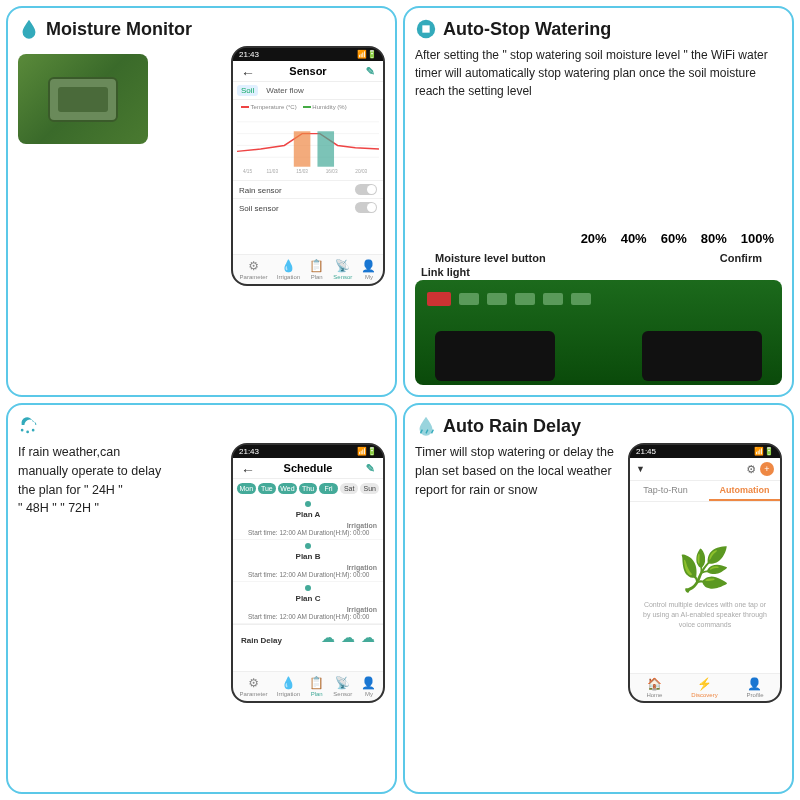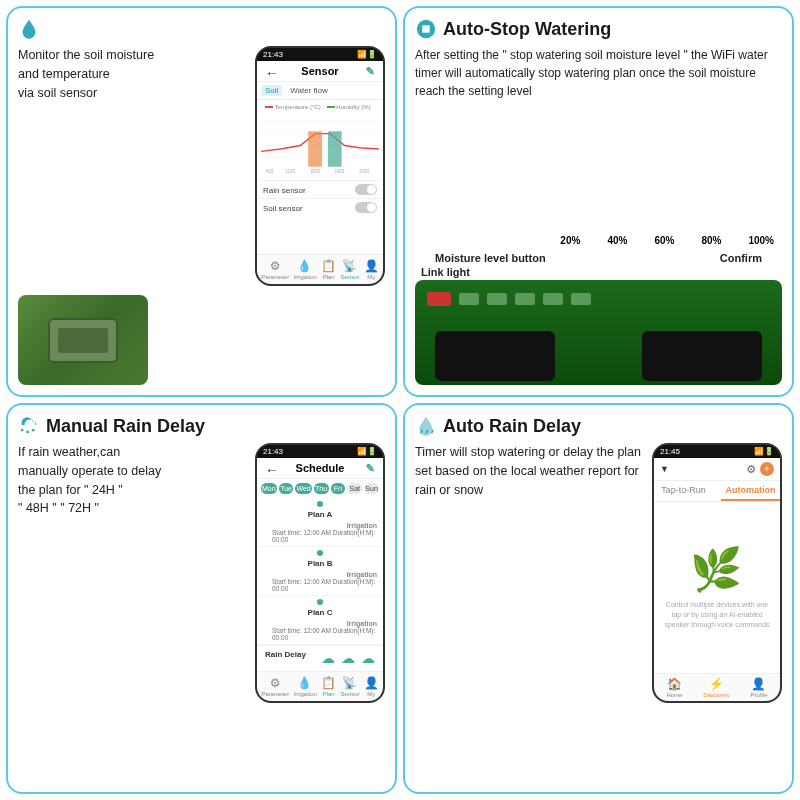--- a/index.html
+++ b/index.html
@@ -49,21 +49,21 @@
       gap: 8px;
     }
     .card-text {
       font-size: 12.5px;
       color: #222;
       line-height: 1.5;
       flex: 1;
     }
     
     .phone-mockup {
-      width: 130px;
+      width: 154px;
       min-width: 110px;
       height: 240px;
       background: #111;
       border-radius: 16px;
       border: 2.5px solid #333;
       overflow: hidden;
       position: relative;
       display: flex;
       flex-direction: column;
     }
@@ -246,21 +246,21 @@
       border-radius: 50%;
       background: #4a9;
     }
     .plan-detail {
       font-size: 6.5px;
       color: #777;
       padding-left: 9px;
     }
     .rain-delay-row {
       display: flex;
-      align-items: flex-start;
+      align-items: flex-end;
       justify-content: space-between;
       padding: 4px 8px;
       border-top: 1px solid #eee;
     }
     .rain-delay-label {
       font-size: 8px;
       color: #333;
       font-weight: bold;
     }
     .delay-icons {
@@ -345,28 +345,24 @@
 </head>
 <body>
 
 <div class="grid">
 
   <div class="card">
     <div class="card-title">
       <svg class="title-icon" viewBox="0 0 24 24" fill="#3ab">
         <path d="M12 2C8 8 5 12 5 15.5a7 7 0 0014 0C19 12 16 8 12 2z"></path>
       </svg>
+      <span>Moisture Monitor</span>
     </div>
     <div class="card-body">
       <div style="flex:1; display:flex; flex-direction:column; gap:4px;">
-        <div class="card-text">
-          <span>Monitor the soil moisture</span><br>
-          <span>and temperature</span><br>
-          <span>via soil sensor</span>
-        </div>
         <div class="soil-image">
           <div class="soil-sensor-box"></div>
         </div>
       </div>
       <div class="phone-mockup">
         <div class="phone-status-bar">
           <span>21:43</span>
           <span>📶🔋</span>
         </div>
         <div class="phone-screen">
@@ -443,21 +439,21 @@
       <svg class="title-icon" viewBox="0 0 24 24" fill="#3ab">
         <circle cx="12" cy="12" r="10" fill="#3ab"></circle>
         <rect x="8" y="8" width="8" height="8" fill="#fff"></rect>
       </svg>
       <span>Auto-Stop Watering</span>
     </div>
     <div class="card-text" style="margin-bottom:8px; font-size:12px; line-height:1.5;">
       <span>After setting the " stop watering soil moisture level " the WiFi water timer will automatically stop watering plan once the soil moisture reach the setting level</span>
     </div>
 
-    <div style="display:flex; justify-content:flex-end; gap:27px; padding:0 8px 2px 8px; font-size:10px; font-weight:bold;">
+    <div style="display:flex; justify-content:flex-end; gap:14px; padding:0 8px 2px 8px; font-size:13px; font-weight:bold;">
       <span>20%</span>
       <span>40%</span>
       <span>60%</span>
       <span>80%</span>
       <span>100%</span>
     </div>
 
     <div style="display:flex; justify-content:space-between; padding:4px 20px; font-size:11px; font-weight:bold; color:#222;">
       <span>Moisture level button</span>
       <span>Confirm</span>
@@ -482,21 +478,20 @@
       </div>
     </div>
   </div>
 
   <div class="card">
     <div class="card-title">
       <svg class="title-icon" viewBox="0 0 24 24" fill="#3ab">
         <path d="M6 16.5a1.5 1.5 0 11-3 0 1.5 1.5 0 013 0zm6 2a1.5 1.5 0 11-3 0 1.5 1.5 0 013 0zm6-2a1.5 1.5 0 11-3 0 1.5 1.5 0 013 0z"></path>
         <path d="M4 10.5A6 6 0 0116 7a4 4 0 014 4h-1a6 6 0 00-12 0H4z" fill="#3ab"></path>
       </svg>
-      <span>Manual Rain Delay</span>
     </div>
     <div class="card-body">
       <div style="flex:1;">
         <div class="card-text">
           <span>If rain weather,can</span><br>
           <span>manually operate to delay</span><br>
           <span>the plan for " 24H "</span><br>
           <span>" 48H " " 72H "</span>
         </div>
       </div>

